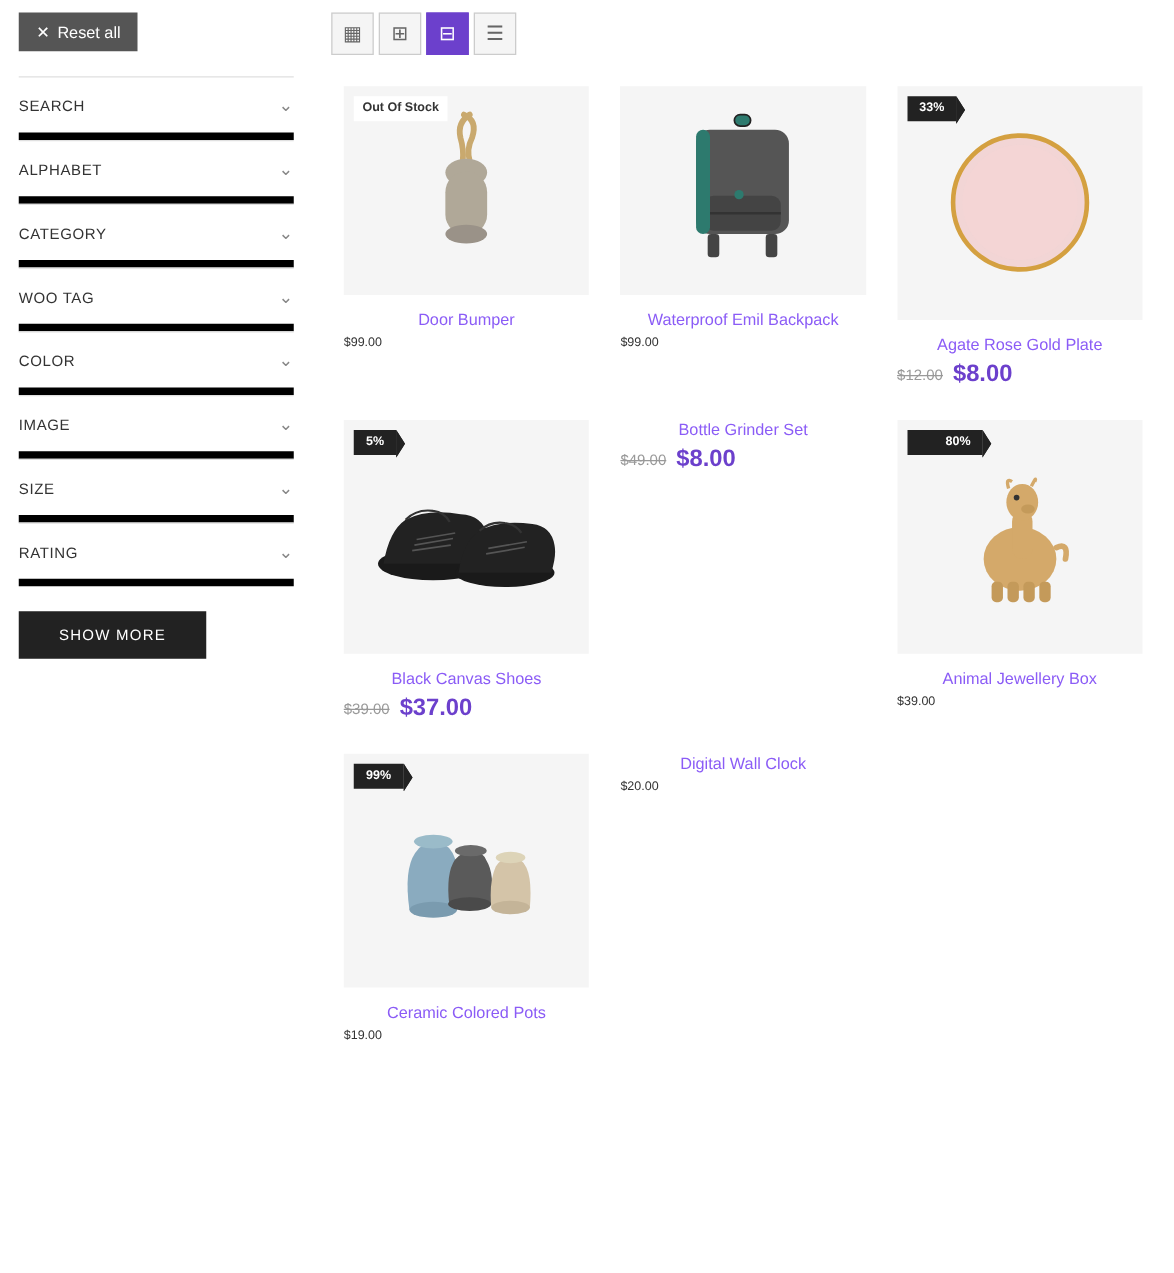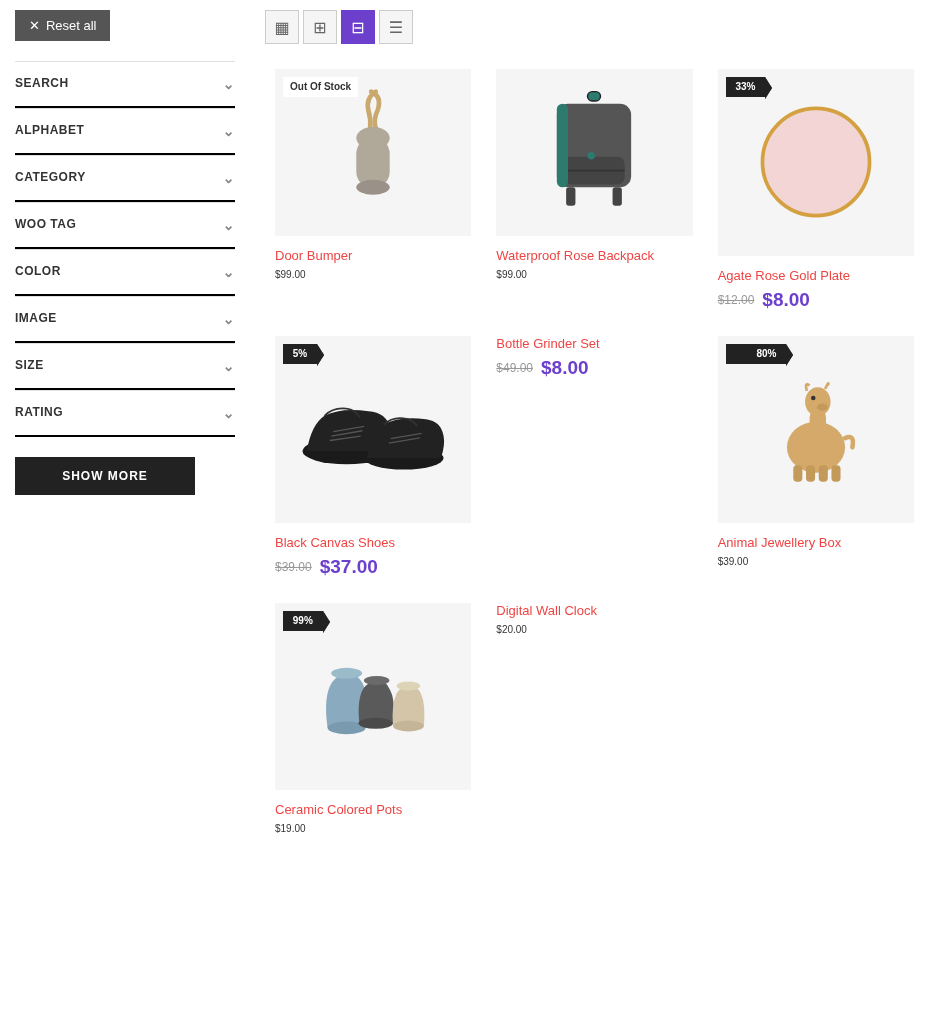--- a/index.html
+++ b/index.html
@@ -20,44 +20,44 @@
       margin-bottom: 20px;
       display: inline-flex;
       align-items: center;
       gap: 6px;
     }
 
     .filter-section { border-top: 1px solid #e0e0e0; }
     .filter-header {
       display: flex;
       justify-content: space-between;
-      align-items: flex-start;
+      align-items: flex-end;
       padding: 14px 0;
       cursor: pointer;
-      font-weight: 700;
+      font-weight: 400;
       font-size: 12px;
       letter-spacing: 0.5px;
       text-transform: uppercase;
       color: #333;
-      border-bottom: 2px solid #000000;
+      border-bottom: 6px solid #000000;
     }
     .filter-header .chevron { font-size: 14px; color: #888; }
 
     .show-more-btn {
       background: #222;
       color: #fff;
       border: none;
       padding: 12px 8px;
       cursor: pointer;
       font-size: 12px;
-      font-weight: 700;
+      font-weight: 400;
       letter-spacing: 1px;
       text-transform: uppercase;
       margin-top: 20px;
-      width: 180px;
+      width: 150px;
     }
 
     
     .main-content { flex: 1; padding-left: 10px; }
 
     
     .grid-controls { display: flex; gap: 4px; margin-bottom: 15px; }
     .grid-btn {
       width: 34px; height: 34px;
       border: 1px solid #ccc;
@@ -120,22 +120,23 @@
       top: 0;
       border-top: 11px solid transparent;
       border-bottom: 11px solid transparent;
       border-left: 7px solid #222;
       height: 0;
     }
 
     .product-name {
       font-size: 13px;
       font-weight: 500;
-      color: #ef4444;
+      color: #8b5cf6;
       margin-bottom: 6px;
+      text-align: center;
     }
     .price-wrapper { display: flex; gap: 8px; align-items: center; }
     .price-original {
       font-size: 12px;
       color: #999;
       text-decoration: line-through;
     }
     .price-current {
       font-size: 19px;
       color: #6c40cc;
@@ -276,21 +277,21 @@
         <rect x="15" y="18" width="12" height="90" rx="6" fill="#2d7a6e"></rect>
 
         <ellipse cx="52" cy="74" rx="4" ry="4" fill="#2d7a6e"></ellipse>
 
         <rect x="25" y="108" width="10" height="20" rx="3" fill="#444"></rect>
 
         <rect x="75" y="108" width="10" height="20" rx="3" fill="#444"></rect>
       </svg>
       </div>
     </div>
-    <div class="product-name">Waterproof Rose Backpack</div>
+    <div class="product-name">Waterproof Emil Backpack</div>
     <div class="price-wrapper">
       <span class="price-only">$99.00</span>
     </div>
   </div>
         <div class="product-card">
     <div class="product-image-wrapper">
       <div class="badge badge-discount badge-arrow" style="position:relative; display:inline-block; padding-right:10px;">&nbsp;33%<span style="position:absolute;right:-7px;top:0;border-top:11px solid transparent;border-bottom:11px solid transparent;border-left:7px solid #222;"></span></div>
       <div class="product-image-inner">
         <svg viewBox="0 0 130 130" class="img-plate">
         <circle cx="65" cy="65" r="58" fill="#f0c0c0" opacity="0.6"></circle>

